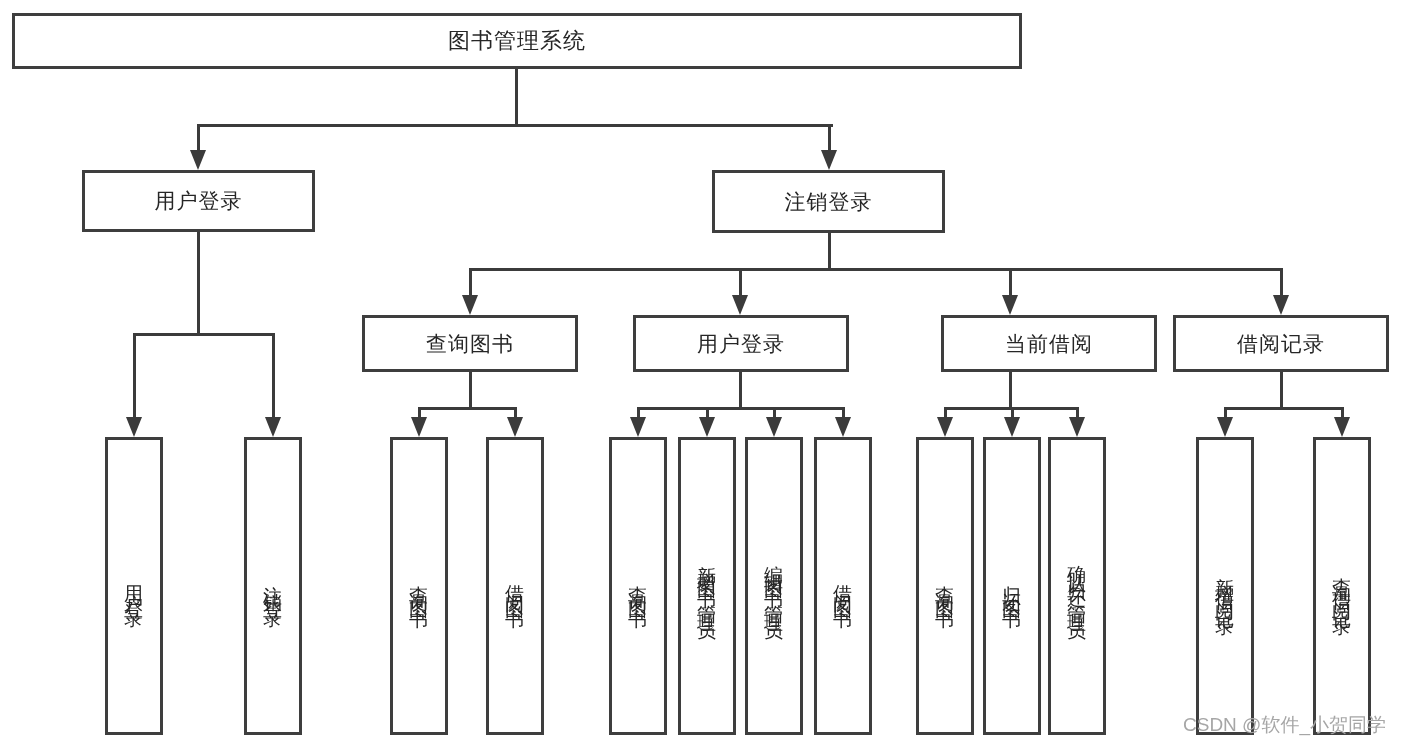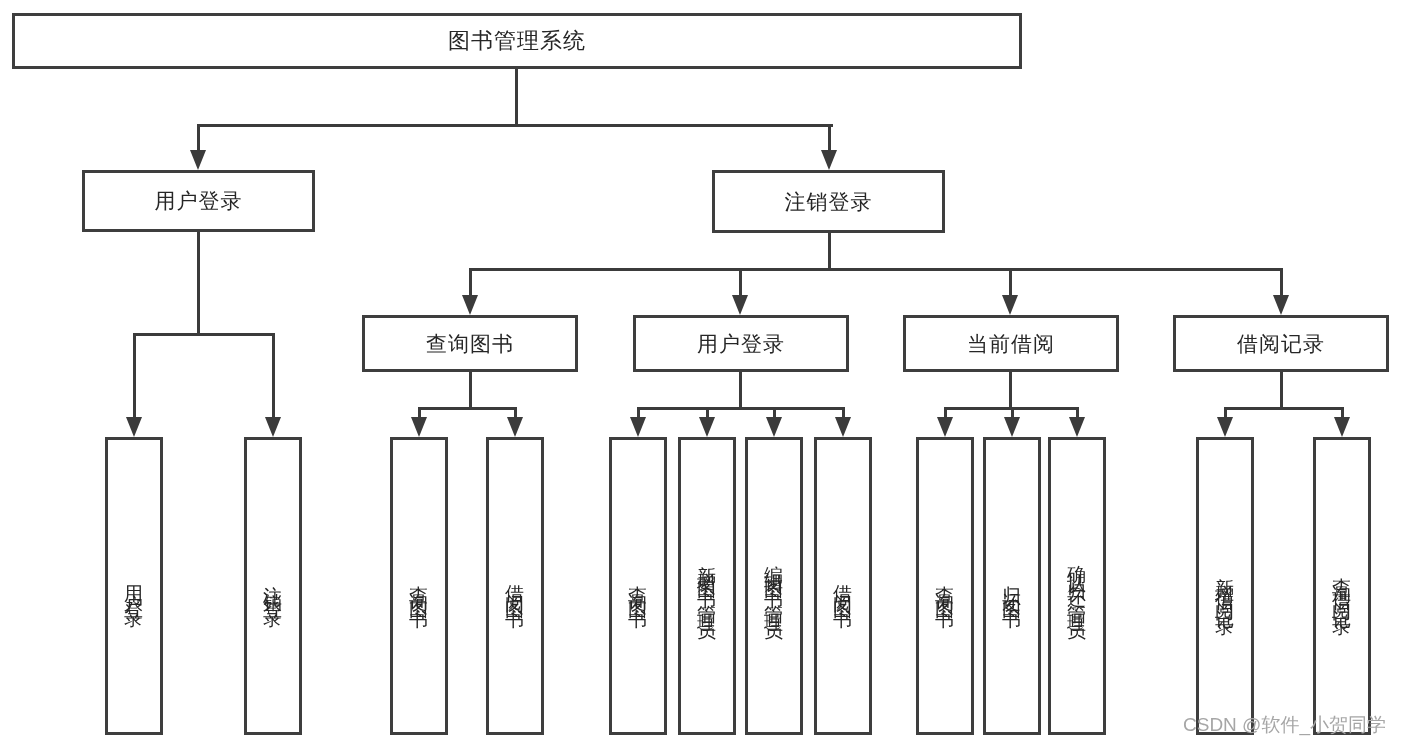--- a/index.html
+++ b/index.html
@@ -120,21 +120,21 @@
   <div class="box" style="left:712px;top:170px;width:233px;height:63px">
     <span class="h-label">注销登录</span>
   </div>
 
   <div class="box" style="left:362px;top:315px;width:216px;height:57px">
     <span class="h-label">查询图书</span>
   </div>
   <div class="box" style="left:633px;top:315px;width:216px;height:57px">
     <span class="h-label">用户登录</span>
   </div>
-  <div class="box" style="left:903px;top:315px;width:216px;height:57px">
+  <div class="box" style="left:941px;top:315px;width:216px;height:57px">
     <span class="h-label">当前借阅</span>
   </div>
   <div class="box" style="left:1173px;top:315px;width:216px;height:57px">
     <span class="h-label">借阅记录</span>
   </div>
 
   <div class="box leaf" style="left:105px;top:437px;width:58px;height:298px">
     <span>用户登录</span>
   </div>
   <div class="box leaf" style="left:244px;top:437px;width:58px;height:298px">

